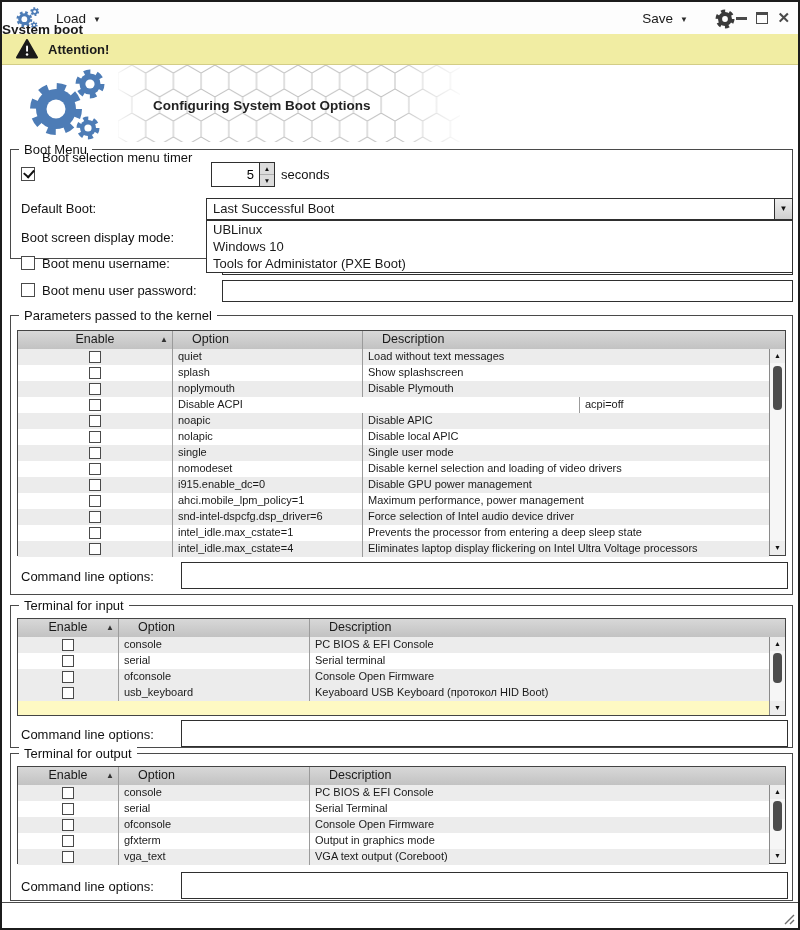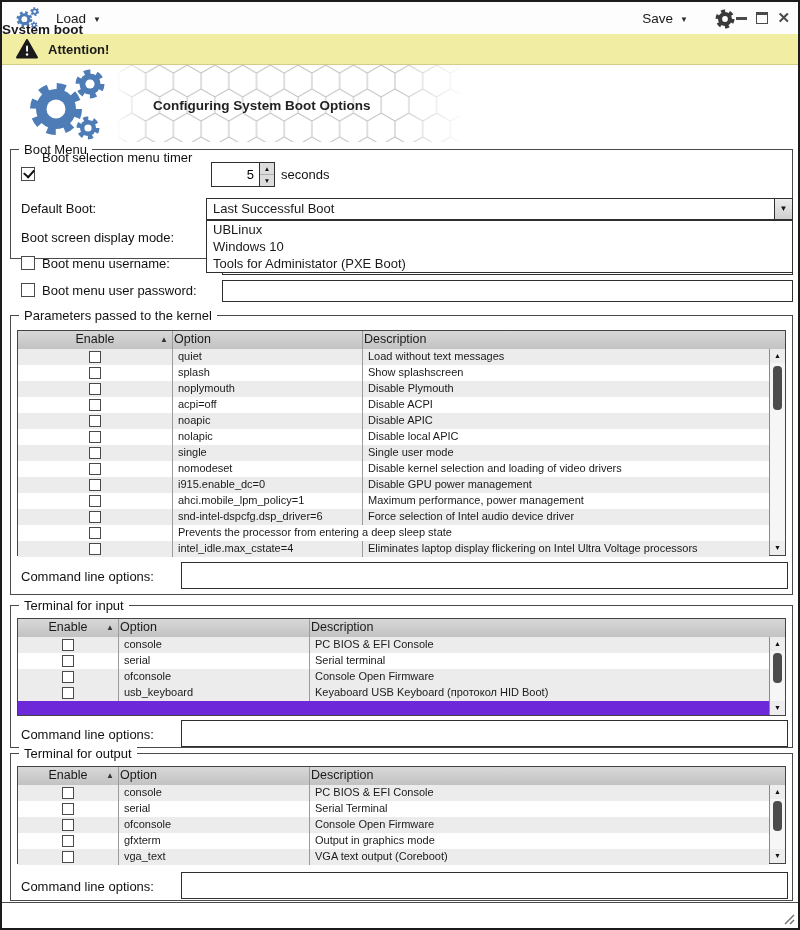--- a/index.html
+++ b/index.html
@@ -42,26 +42,26 @@
   .spin .btns div{flex:1; font-size:6.5px; line-height:11px; text-align:center; color:#111;}
   .spin .btns div:first-child{border-bottom:1px solid #aeaeae;}
   
   .combo{position:absolute; height:22px; border:1px solid #2f2f2f; box-sizing:border-box; background:#fff; display:flex;}
   .combo .val{flex:1; font-size:13px; line-height:20px; padding-left:6px; white-space:nowrap; overflow:hidden;}
   .combo .cbtn{width:17px; border-left:1px solid #2f2f2f; background:linear-gradient(#ececec,#cwcfcf,#cfcfcf); background:linear-gradient(#ececec,#cfcfcf); text-align:center; font-size:8px; line-height:20px; color:#111;}
   .ddlist{position:absolute; background:#fff; border:1px solid #2f2f2f; box-sizing:border-box; z-index:6;}
   .dd-item{font-size:13px; line-height:17px; padding-left:6px; white-space:nowrap;}
   .tinput{position:absolute; border:1px solid #2f2f2f; box-sizing:border-box; background:#fff; font:13px "Liberation Sans",sans-serif; padding:0 5px; outline:none;}
   
-  .table{position:absolute; left:6px; right:6px; border:1px solid #444; box-sizing:border-box; background:#6d28d9;}
+  .table{position:absolute; left:6px; right:6px; border:1px solid #444; box-sizing:border-box; background:#fef9c3;}
   .thead{display:flex; height:18px; background:linear-gradient(#d8d8d8,#c2c2c2); border-bottom:1px solid #8a8a8a; font-size:12.5px; color:#1a1a1a;}
   .th{line-height:17px; box-sizing:border-box; position:relative; white-space:nowrap;}
   .th-enable{text-align:center;}
   .th .sort{position:absolute; right:4px; top:0; font-size:8px; line-height:17px; color:#333;}
-  .th-opt,.th-desc{padding-left:1px; border-left:1px solid #9b9b9b;}
+  .th-opt,.th-desc{padding-left:19px; border-left:1px solid #9b9b9b;}
   .th-desc{flex:1;}
   .tbody{position:absolute; left:0; top:18px; right:16px;}
   .trow{display:flex; height:16px; font-size:11px;}
   .r-odd{background:#ececec;}
   .r-even{background:#ffffff;}
   .td{box-sizing:border-box; line-height:15px; white-space:nowrap; overflow:hidden;}
   .td-enable{display:flex; align-items:center; justify-content:center;}
   .td-enable .cb{width:10px; height:10px; border-width:1px;}
   .td-opt,.td-desc{padding-left:5px; border-left:1px solid #9b9b9b;}
   .td-desc{flex:1;}
@@ -220,22 +220,22 @@
             <div class="td td-enable">
               <span class="cb"></span>
             </div>
             <div class="td td-opt">noplymouth</div>
             <div class="td td-desc">Disable Plymouth</div>
           </div>
           <div class="trow r-even">
             <div class="td td-enable">
               <span class="cb"></span>
             </div>
+            <div class="td td-desc">Disable ACPI</div>
             <div class="td td-opt">acpi=off</div>
-            <div class="td td-desc">Disable ACPI</div>
           </div>
           <div class="trow r-odd">
             <div class="td td-enable">
               <span class="cb"></span>
             </div>
             <div class="td td-opt">noapic</div>
             <div class="td td-desc">Disable APIC</div>
           </div>
           <div class="trow r-even">
             <div class="td td-enable">
@@ -276,20 +276,21 @@
             <div class="td td-enable">
               <span class="cb"></span>
             </div>
             <div class="td td-opt">snd-intel-dspcfg.dsp_driver=6</div>
             <div class="td td-desc">Force selection of Intel audio device driver</div>
           </div>
           <div class="trow r-even">
             <div class="td td-enable">
               <span class="cb"></span>
             </div>
+            <div class="td td-opt">intel_idle.max_cstate=1</div>
             <div class="td td-desc">Prevents the processor from entering a deep sleep state</div>
           </div>
           <div class="trow r-odd">
             <div class="td td-enable">
               <span class="cb"></span>
             </div>
             <div class="td td-opt">intel_idle.max_cstate=4</div>
             <div class="td td-desc">Eliminates laptop display flickering on Intel Ultra Voltage processors</div>
           </div>
         </div>

